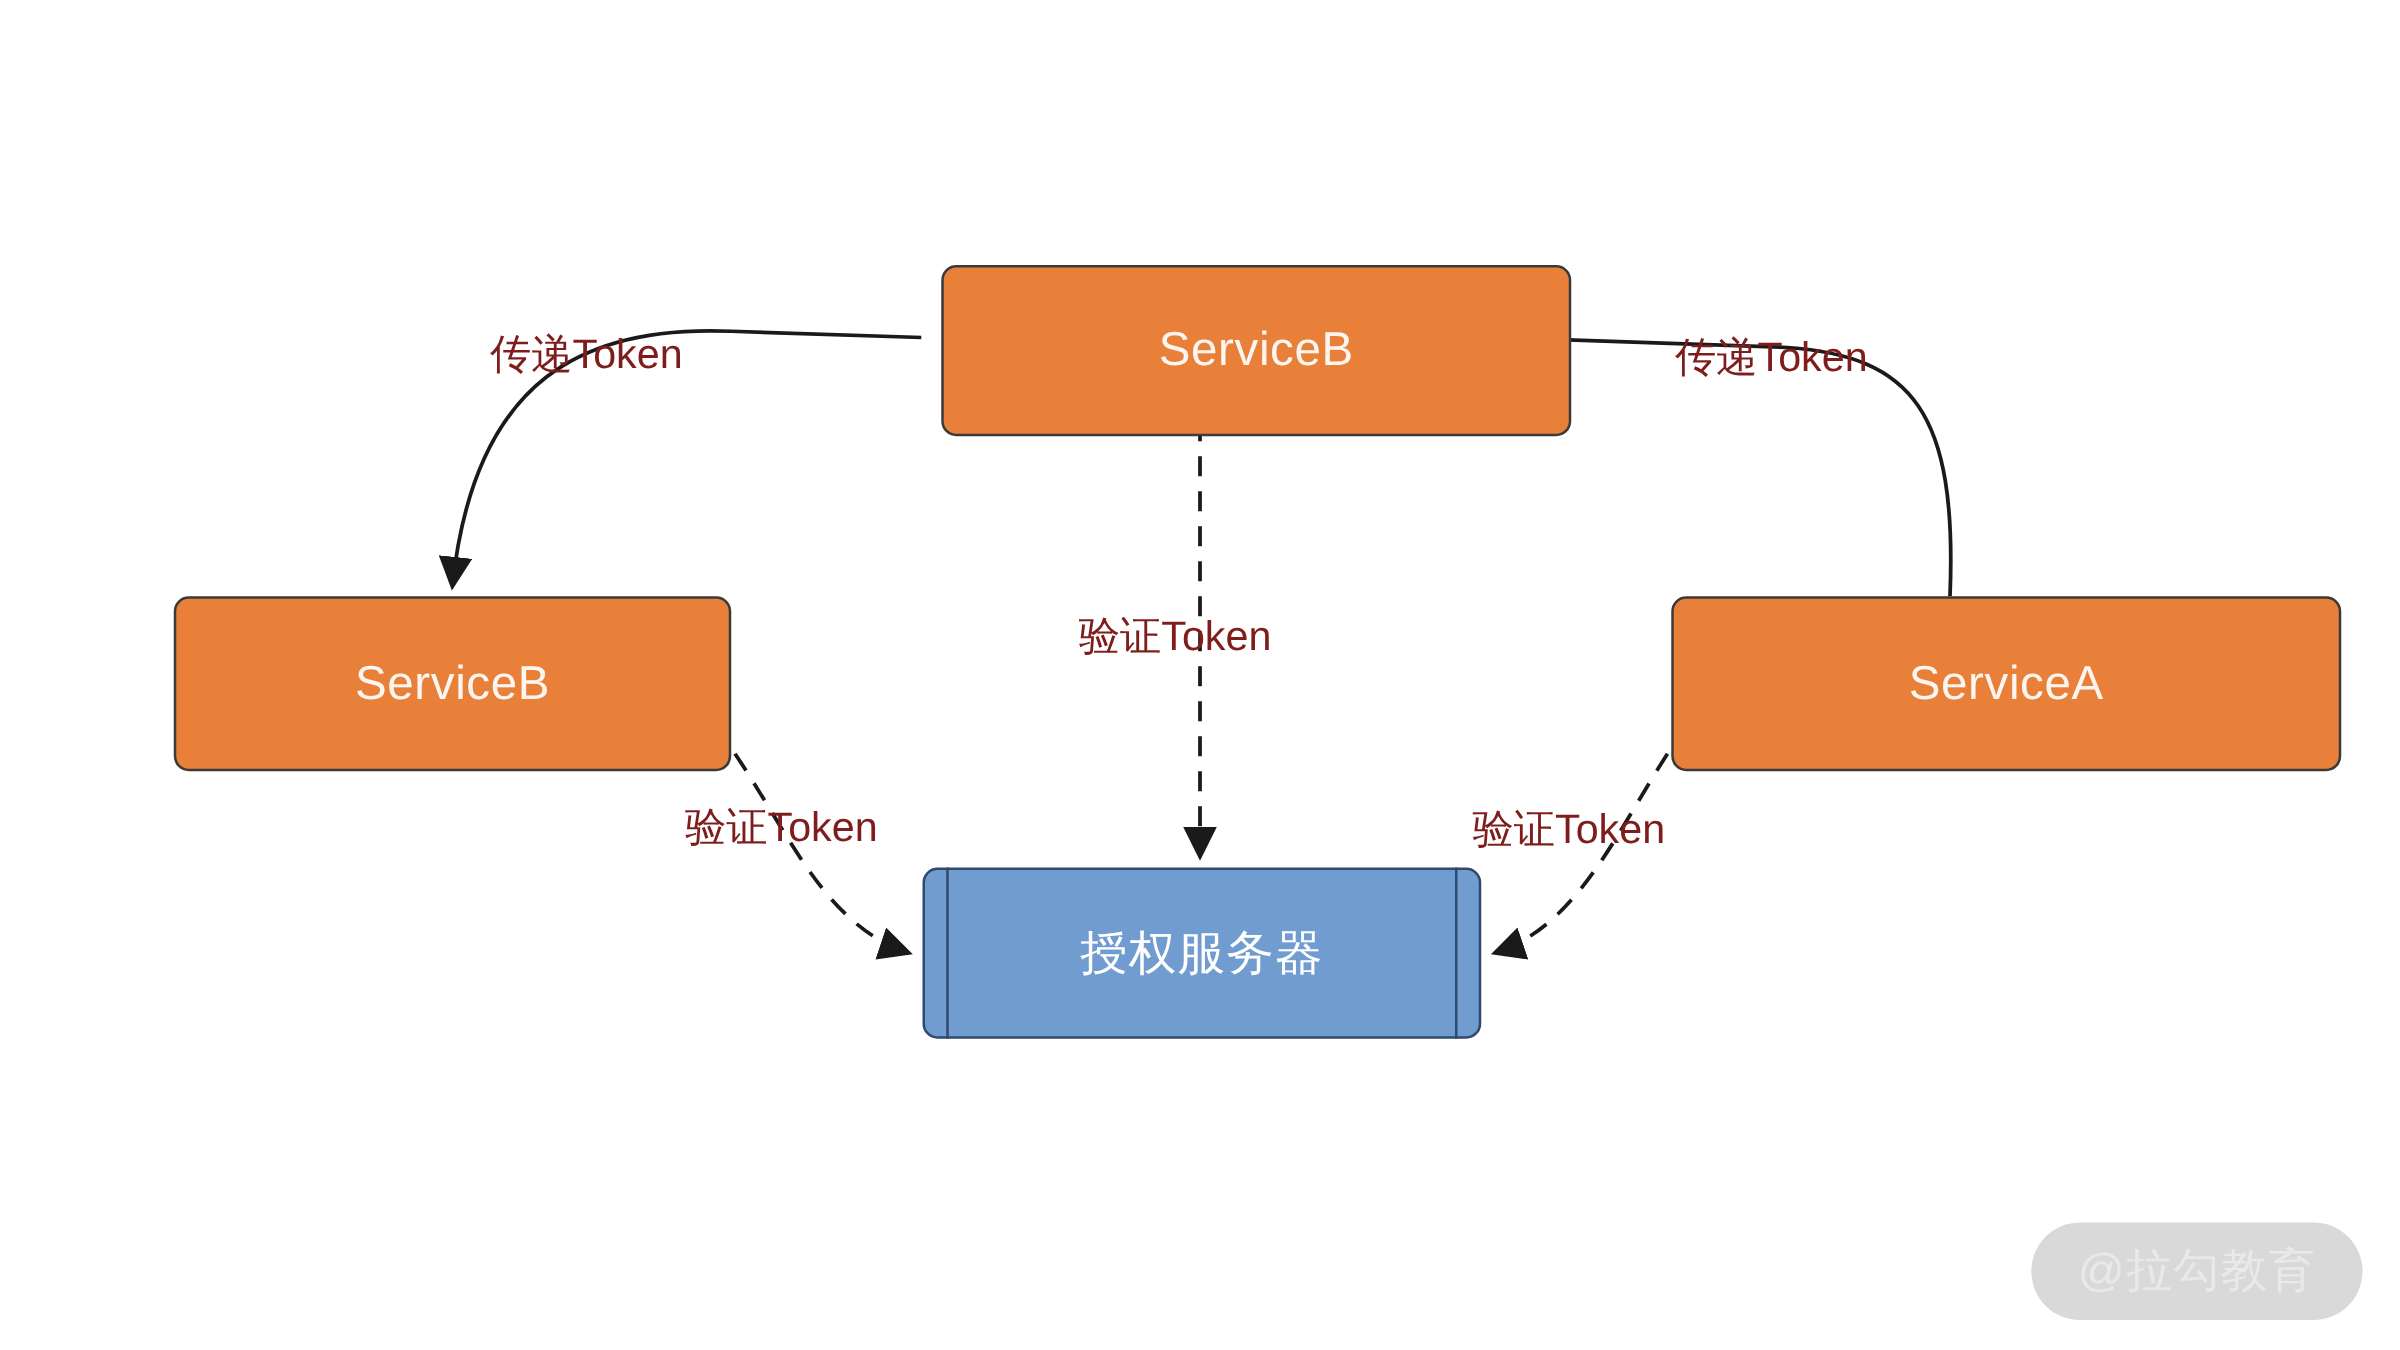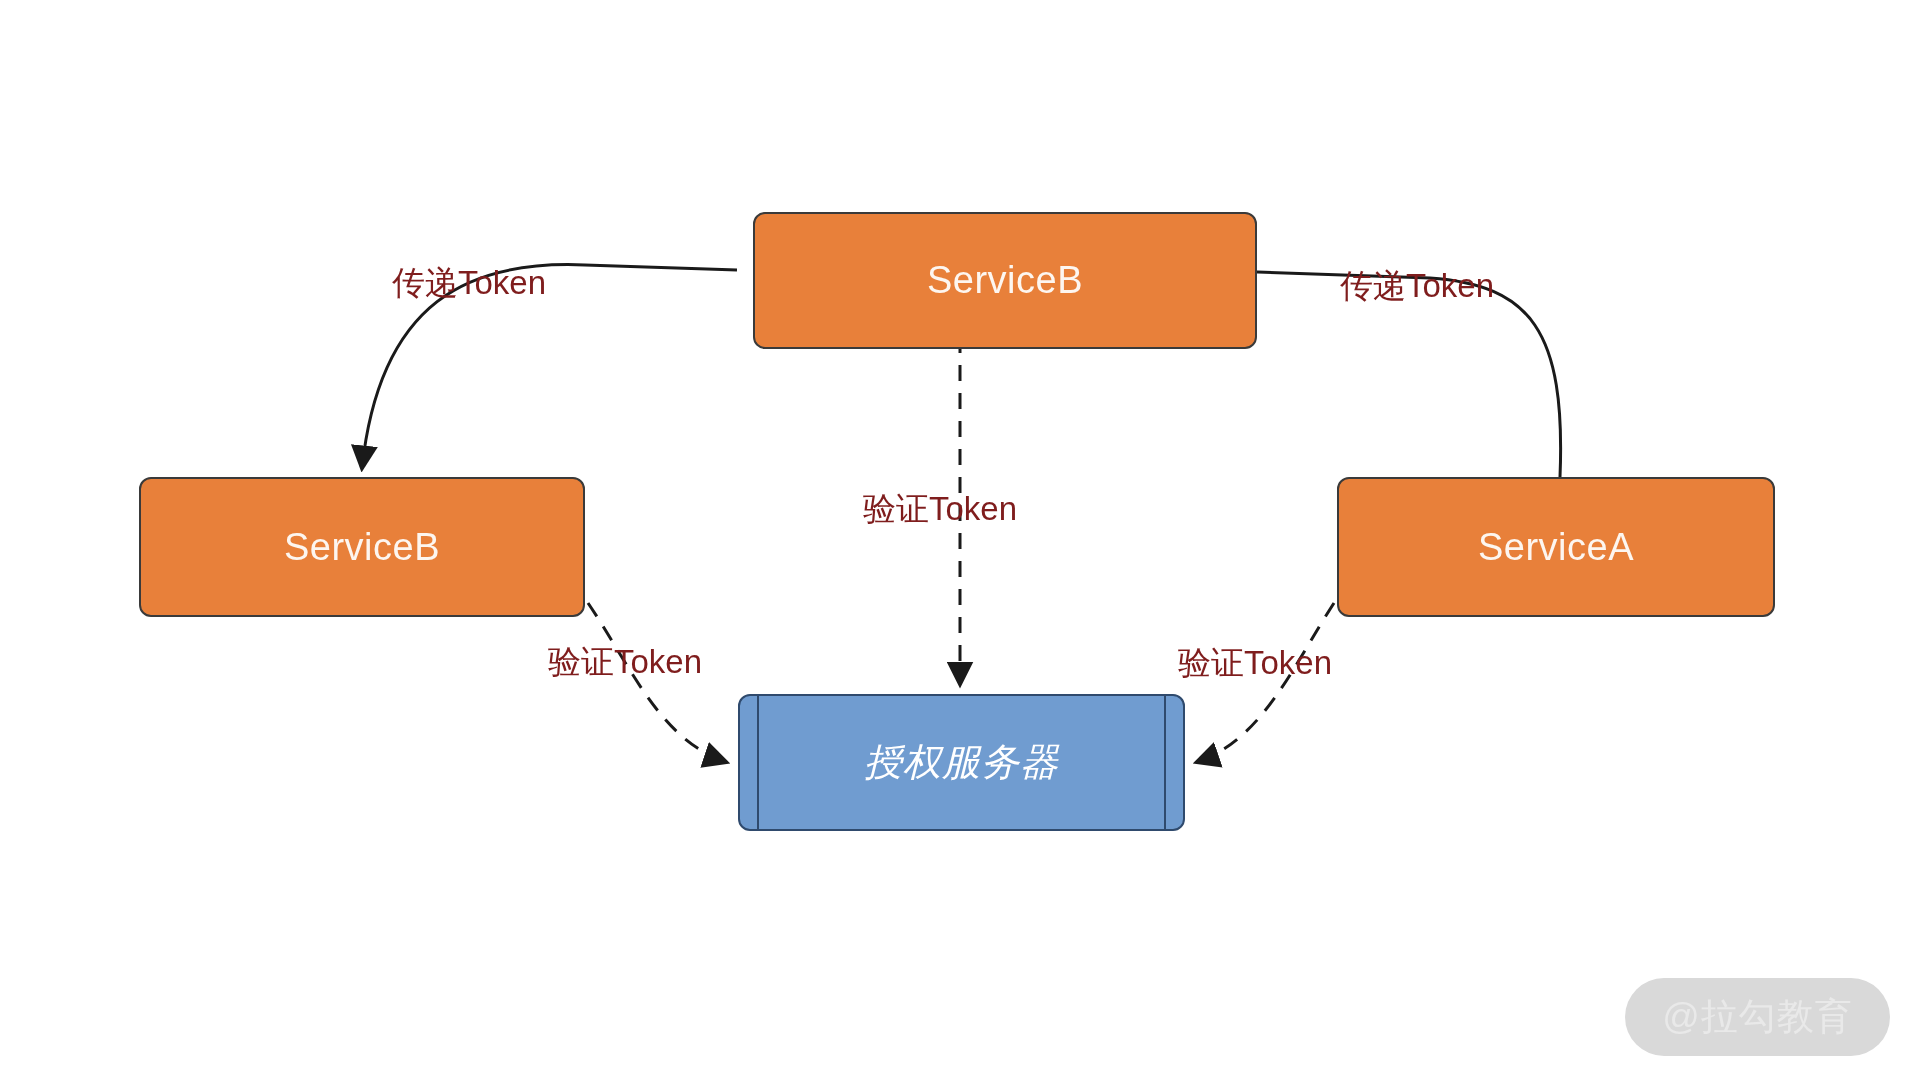--- a/index.html
+++ b/index.html
@@ -63,21 +63,20 @@
   }
   .node-process .bar-left  { left: 17px; }
   .node-process .bar-right { right: 17px; }
   .node-process .node-label {
     position: relative;
     color: #FFFFFF;
     font-size: 38px;
     font-weight: 400;
     letter-spacing: 1px;
     white-space: nowrap;
-    font-style: italic;
   }
 
   
   .edge-label {
     position: absolute;
     color: #7f1d1d;
     font-size: 33px;
     line-height: 1;
     white-space: nowrap;
   }
@@ -129,21 +128,21 @@
   </svg>
 
   <div class="node node-service" style="left:737px; top:212px; width:504px; height:137px;margin-left:16px;">
     <span class="node-label">ServiceB</span>
   </div>
 
   <div class="node node-service" style="left:139px; top:477px; width:446px; height:140px;">
     <span class="node-label">ServiceB</span>
   </div>
 
-  <div class="node node-service" style="left:1337px; top:477px; width:438px; height:140px;">
+  <div class="node node-service" style="left:1337px; top:477px; width:536px; height:140px;">
     <span class="node-label">ServiceA</span>
   </div>
 
   <div class="node node-process" style="left:738px; top:694px; width:447px; height:137px;">
     <span class="bar bar-left"></span>
     <span class="bar bar-right"></span>
     <span class="node-label">授权服务器</span>
   </div>
 
   <div class="edge-label" style="left:392px; top:266px;">传递Token</div>

